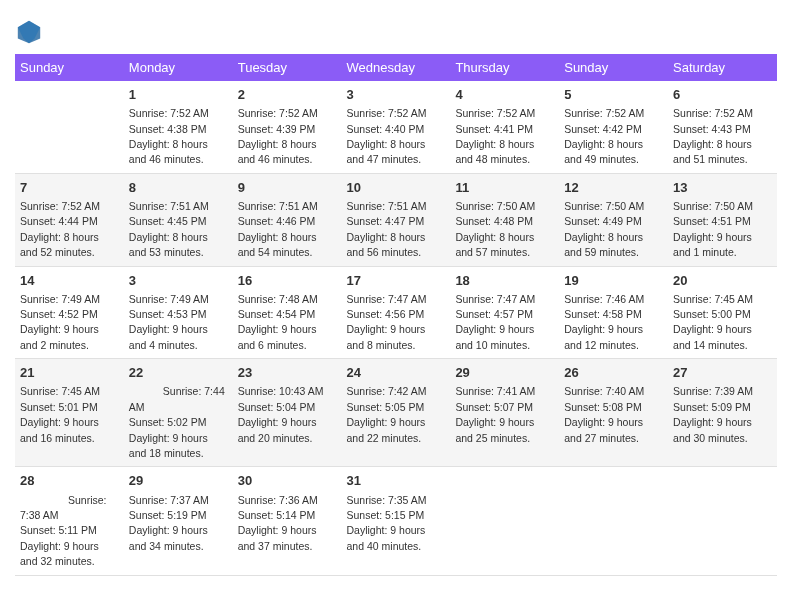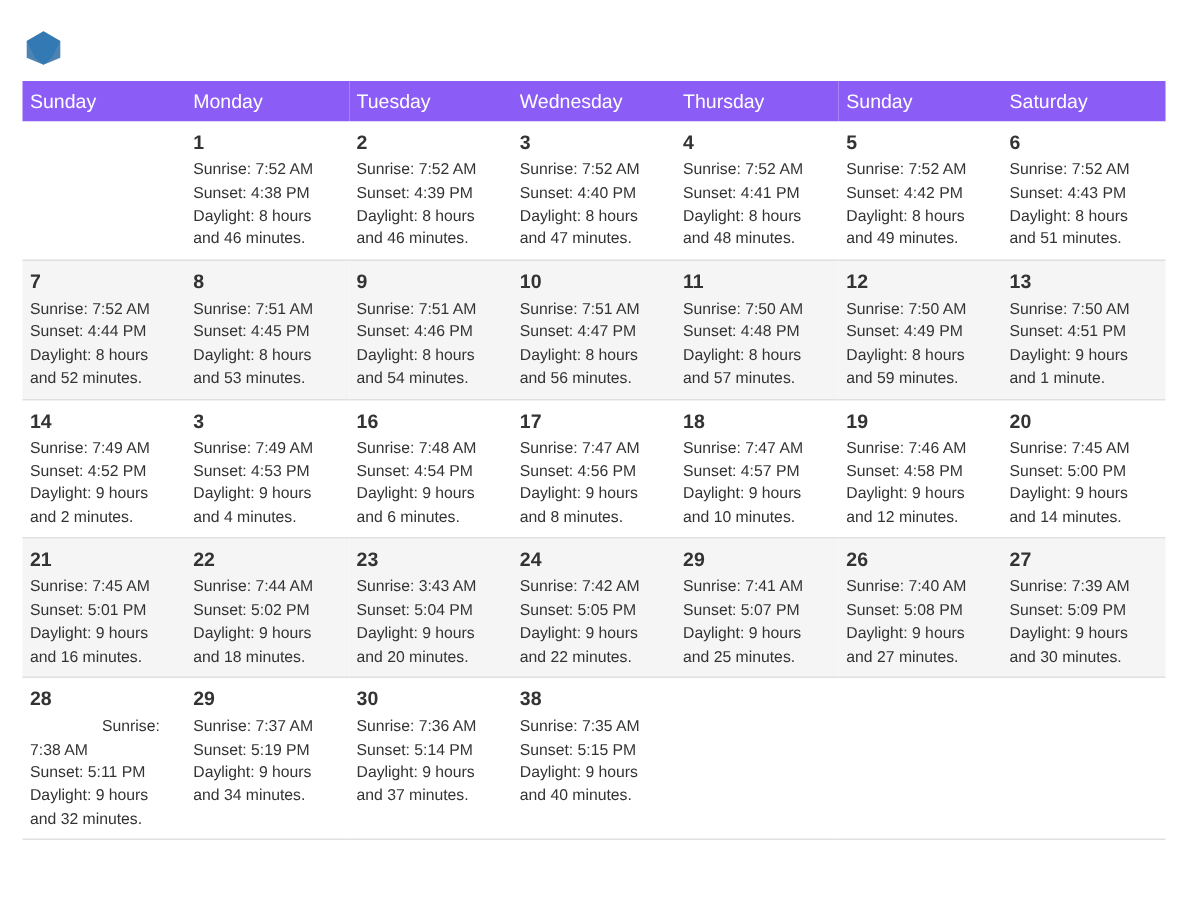--- a/index.html
+++ b/index.html
@@ -207,25 +207,25 @@
         <td><span class="day-num">20</span><span class="day-info" style="white-space: pre-line;">Sunrise: 7:45 AM
 Sunset: 5:00 PM
 Daylight: 9 hours
 and 14 minutes.</span></td>
       </tr>
       <tr>
         <td><span class="day-num">21</span><span class="day-info" style="white-space: pre-line;">Sunrise: 7:45 AM
 Sunset: 5:01 PM
 Daylight: 9 hours
 and 16 minutes.</span></td>
-        <td><span class="day-num">22</span><span class="day-info" style="white-space: pre-line;">Sunrise: 7:44 AM
+        <td><span class="day-num">22</span><span class="day-info" style="white-space: pre-line; margin-left: 34px;">Sunrise: 7:44 AM
 Sunset: 5:02 PM
 Daylight: 9 hours
 and 18 minutes.</span></td>
-        <td><span class="day-num">23</span><span class="day-info" style="white-space: pre-line;">Sunrise: 3:43 AM
+        <td><span class="day-num">23</span><span class="day-info" style="white-space: pre-line;">Sunrise: 10:43 AM
 Sunset: 5:04 PM
 Daylight: 9 hours
 and 20 minutes.</span></td>
         <td><span class="day-num">24</span><span class="day-info" style="white-space: pre-line;">Sunrise: 7:42 AM
 Sunset: 5:05 PM
 Daylight: 9 hours
 and 22 minutes.</span></td>
         <td><span class="day-num">29</span><span class="day-info" style="white-space: pre-line;">Sunrise: 7:41 AM
 Sunset: 5:07 PM
 Daylight: 9 hours
@@ -245,21 +245,21 @@
 Daylight: 9 hours
 and 32 minutes.</span></td>
         <td><span class="day-num">29</span><span class="day-info" style="white-space: pre-line;">Sunrise: 7:37 AM
 Sunset: 5:19 PM
 Daylight: 9 hours
 and 34 minutes.</span></td>
         <td><span class="day-num">30</span><span class="day-info" style="white-space: pre-line;">Sunrise: 7:36 AM
 Sunset: 5:14 PM
 Daylight: 9 hours
 and 37 minutes.</span></td>
-        <td><span class="day-num">38</span><span class="day-info" style="white-space: pre-line;">Sunrise: 7:35 AM
+        <td><span class="day-num">31</span><span class="day-info" style="white-space: pre-line;">Sunrise: 7:35 AM
 Sunset: 5:15 PM
 Daylight: 9 hours
 and 40 minutes.</span></td>
         <td></td>
         <td></td>
         <td></td>
       </tr>
     </tbody>
 </table>
 

